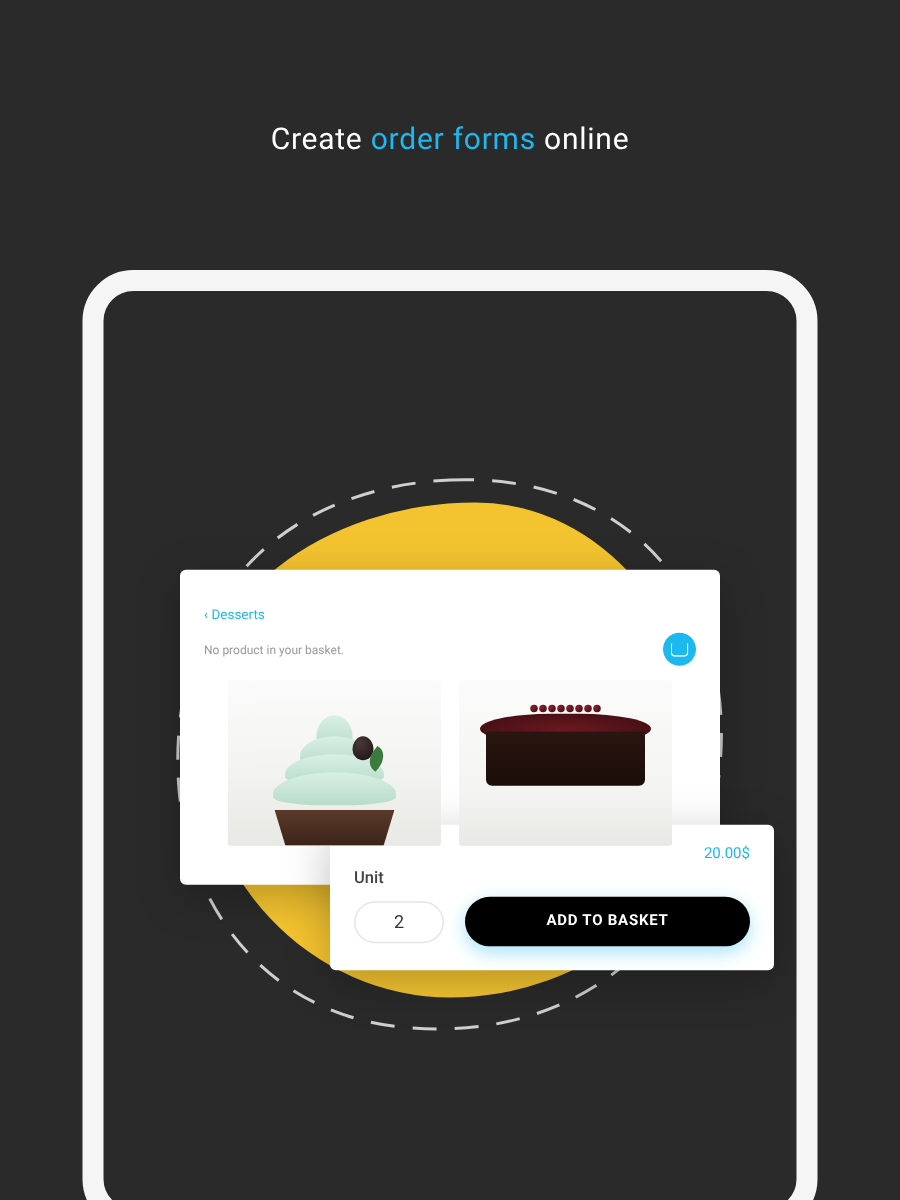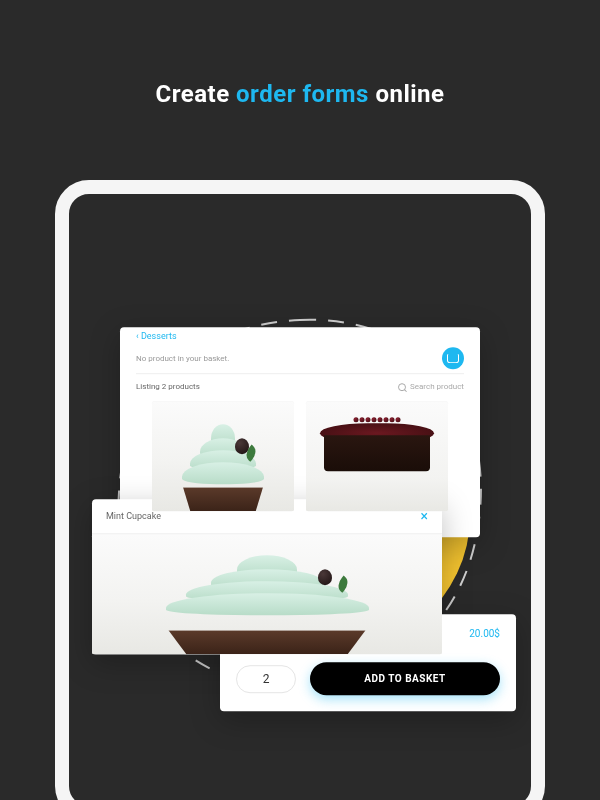--- a/index.html
+++ b/index.html
@@ -1,26 +1,26 @@
 <!DOCTYPE html>
 <html><head>
 <meta charset="utf-8">
 <style>
 *{margin:0;padding:0;box-sizing:border-box;font-family:-apple-system,BlinkMacSystemFont,'Segoe UI',Roboto,sans-serif}
 body{width:600px;height:800px;background:#2a2a2a;overflow:hidden;position:relative}
-.headline{text-align:center;margin-top:80px;font-size:24px;font-weight:700;color:#fff;letter-spacing:.5px}
+.headline{text-align:center;margin-top:80px;font-size:20px;font-weight:400;color:#fff;letter-spacing:.5px}
 .headline .accent{color:#1eb8f0}
 .tablet-frame{position:absolute;top:180px;left:50%;transform:translateX(-50%);width:490px;height:640px;background:#2a2a2a;border:14px solid #f5f5f5;border-radius:34px;overflow:hidden}
 .blob-container{position:absolute;top:50%;left:50%;transform:translate(-50%,-50%);width:420px;height:420px}
 .dashed-path{position:absolute;inset:0;border:none}
 .dashed-path svg{width:100%;height:100%}
 .blob{position:absolute;top:50%;left:50%;transform:translate(-50%,-50%);width:340px;height:330px;background:#f4c430;border-radius:55% 45% 50% 50%/45% 55% 45% 55%}
 .card-stack{position:absolute;top:50%;left:50%;transform:translate(-50%,-45%);width:360px}
 .card{background:#fff;border-radius:4px;box-shadow:0 8px 30px rgba(0,0,0,.25)}
-.card-top{padding:4px 16px 10px}
+.card-top{padding:26px 16px 10px}
 .back-link{font-size:9px;color:#1eb8f0;margin-bottom:6px}
 .basket-row{display:flex;justify-content:space-between;align-items:center;margin-bottom:4px}
 .basket-msg{font-size:8px;color:#999}
 .basket-icon{width:22px;height:22px;background:#1eb8f0;border-radius:50%;display:flex;align-items:center;justify-content:center;position:relative}
 .basket-icon::after{content:"";width:10px;height:8px;border:1.5px solid #fff;border-top:none;border-radius:0 0 3px 3px}
 .listing-row{display:flex;justify-content:space-between;align-items:center;border-top:1px solid #eee;padding-top:8px}
 .listing-text{font-size:8px;color:#666}
 .search-group{display:flex;align-items:center;gap:4px;font-size:8px;color:#aaa}
 .search-icon{width:8px;height:8px;border:1px solid #aaa;border-radius:50%;position:relative}
 .search-icon::after{content:"";position:absolute;width:3px;height:1px;background:#aaa;bottom:-1px;right:-2px;transform:rotate(45deg)}
@@ -72,27 +72,20 @@
     <div class="blob"></div>
 
     <div class="card-stack">
 
       <div class="card card-top">
         <div class="back-link">‹ <span>Desserts</span></div>
         <div class="basket-row">
           <div class="basket-msg">No product in your basket.</div>
           <div class="basket-icon"></div>
         </div>
-        <div class="listing-row">
-          <div class="listing-text">Listing 2 products</div>
-          <div class="search-group">
-            <span class="search-icon"></span>
-            <span>Search product</span>
-          </div>
-        </div>
         <div class="products-row" style="margin-top:10px">
           <div class="product-img">
             <div class="cupcake-render">
               <div style="display:flex;flex-direction:column;align-items:center;width:100%">
                 <div class="frosting">
                   <div class="swirl s1"></div>
                     <div class="swirl s2"></div>
                     <div class="swirl s3"></div>
                     <div class="swirl s4"></div>
                   <div class="berry"></div>
@@ -116,43 +109,20 @@
                     <span></span>
                   </div>
                 <div class="cake-top"></div>
                 <div class="cake-body"></div>
               </div>
             </div>
           </div>
         </div>
       </div>
 
-      <div class="card card-modal">
-        <div class="modal-header">
-          <div class="modal-title">Mint Cupcake</div>
-          <div class="close-x">×</div>
-        </div>
-        <div class="modal-body">
-          <div class="product-img modal-img">
-            <div class="cupcake-render">
-              <div style="display:flex;flex-direction:column;align-items:center;width:100%">
-                <div class="frosting">
-                  <div class="swirl s1"></div>
-                    <div class="swirl s2"></div>
-                    <div class="swirl s3"></div>
-                    <div class="swirl s4"></div>
-                  <div class="berry"></div>
-                    <div class="leaf"></div>
-                </div>
-                <div class="liner"></div>
-              </div>
-            </div>
-          </div>
-        </div>
-      </div>
 
       <div class="card card-basket">
         <div class="price">20.00$</div>
         <div class="unit-label">Unit</div>
         <div class="basket-actions">
           <div class="qty-pill">2</div>
           <button class="add-btn">ADD TO BASKET</button>
         </div>
       </div>
 

